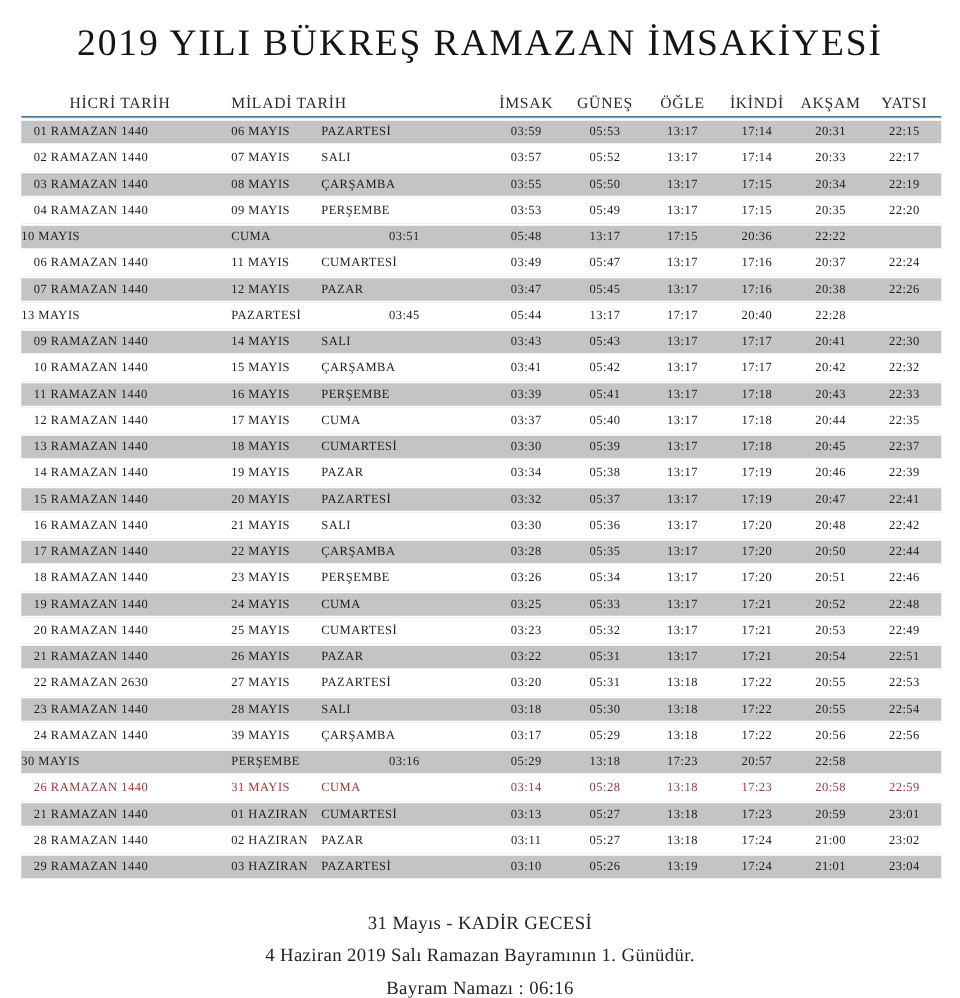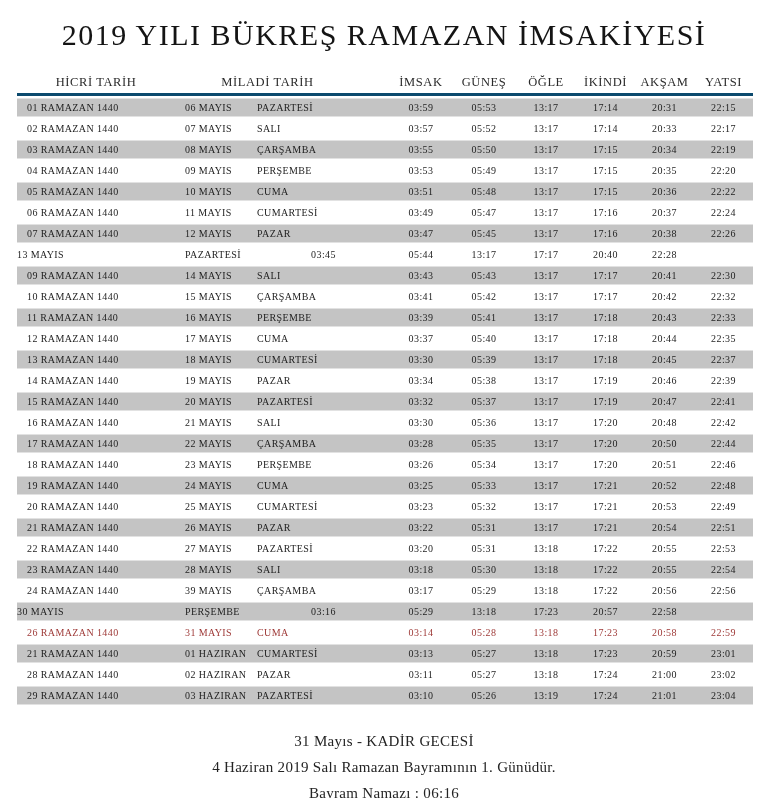--- a/index.html
+++ b/index.html
@@ -27,27 +27,27 @@
     display: grid;
     grid-template-columns: 168px 72px 133px 62px 64px 60px 59px 59px 59px;
     align-items: center;
   }
 
   .thead {
     margin-top: 12px;
     height: 26px;
     align-items: end;
     padding-bottom: 3px;
-    border-bottom: 3px solid #0c4a6e;
+    border-bottom: 1px solid #0c4a6e;
     font-size: 12.5px;
     letter-spacing: 0.6px;
     color: #2a2a2a;
   }
   .thead .h-hicri  { grid-column: 1; text-align: center; padding-right: 10px; }
-  .thead .h-miladi { grid-column: 2 / 4; text-align: center; padding-right: 40px; }
+  .thead .h-miladi { grid-column: 2 / 4; padding-right: 40px; }
   .thead .h-time   { text-align: center; }
 
   .tbody { margin-top: 1px; }
   .row { height: 21px; font-size: 10px; letter-spacing: 0.4px; }
   .row:nth-child(odd) {
     background: var(--stripe, #c4c4c4);
     box-shadow: inset 0 1.5px 0 #ffffff, inset 0 -1.5px 0 #ffffff;
   }
   .row .c-hicri { padding-left: 10px; white-space: nowrap; }
   .row .c-date  { white-space: nowrap; }
@@ -122,21 +122,20 @@
           <span class="c-date">09 MAYIS</span>
           <span class="c-day">PERŞEMBE</span>
           <span class="c-time">03:53</span>
           <span class="c-time">05:49</span>
           <span class="c-time">13:17</span>
           <span class="c-time">17:15</span>
           <span class="c-time">20:35</span>
           <span class="c-time">22:20</span>
         </div>
         <div class="grid-row row">
-          <span class="c-hicri">05 RAMAZAN 1440</span>
           <span class="c-date">10 MAYIS</span>
           <span class="c-day">CUMA</span>
           <span class="c-time">03:51</span>
           <span class="c-time">05:48</span>
           <span class="c-time">13:17</span>
           <span class="c-time">17:15</span>
           <span class="c-time">20:36</span>
           <span class="c-time">22:22</span>
         </div>
         <div class="grid-row row">
@@ -308,21 +307,21 @@
           <span class="c-date">26 MAYIS</span>
           <span class="c-day">PAZAR</span>
           <span class="c-time">03:22</span>
           <span class="c-time">05:31</span>
           <span class="c-time">13:17</span>
           <span class="c-time">17:21</span>
           <span class="c-time">20:54</span>
           <span class="c-time">22:51</span>
         </div>
         <div class="grid-row row">
-          <span class="c-hicri">22 RAMAZAN 1440</span>
+          <span class="c-hicri">22 RAMAZAN 2630</span>
           <span class="c-date">27 MAYIS</span>
           <span class="c-day">PAZARTESİ</span>
           <span class="c-time">03:20</span>
           <span class="c-time">05:31</span>
           <span class="c-time">13:18</span>
           <span class="c-time">17:22</span>
           <span class="c-time">20:55</span>
           <span class="c-time">22:53</span>
         </div>
         <div class="grid-row row">

